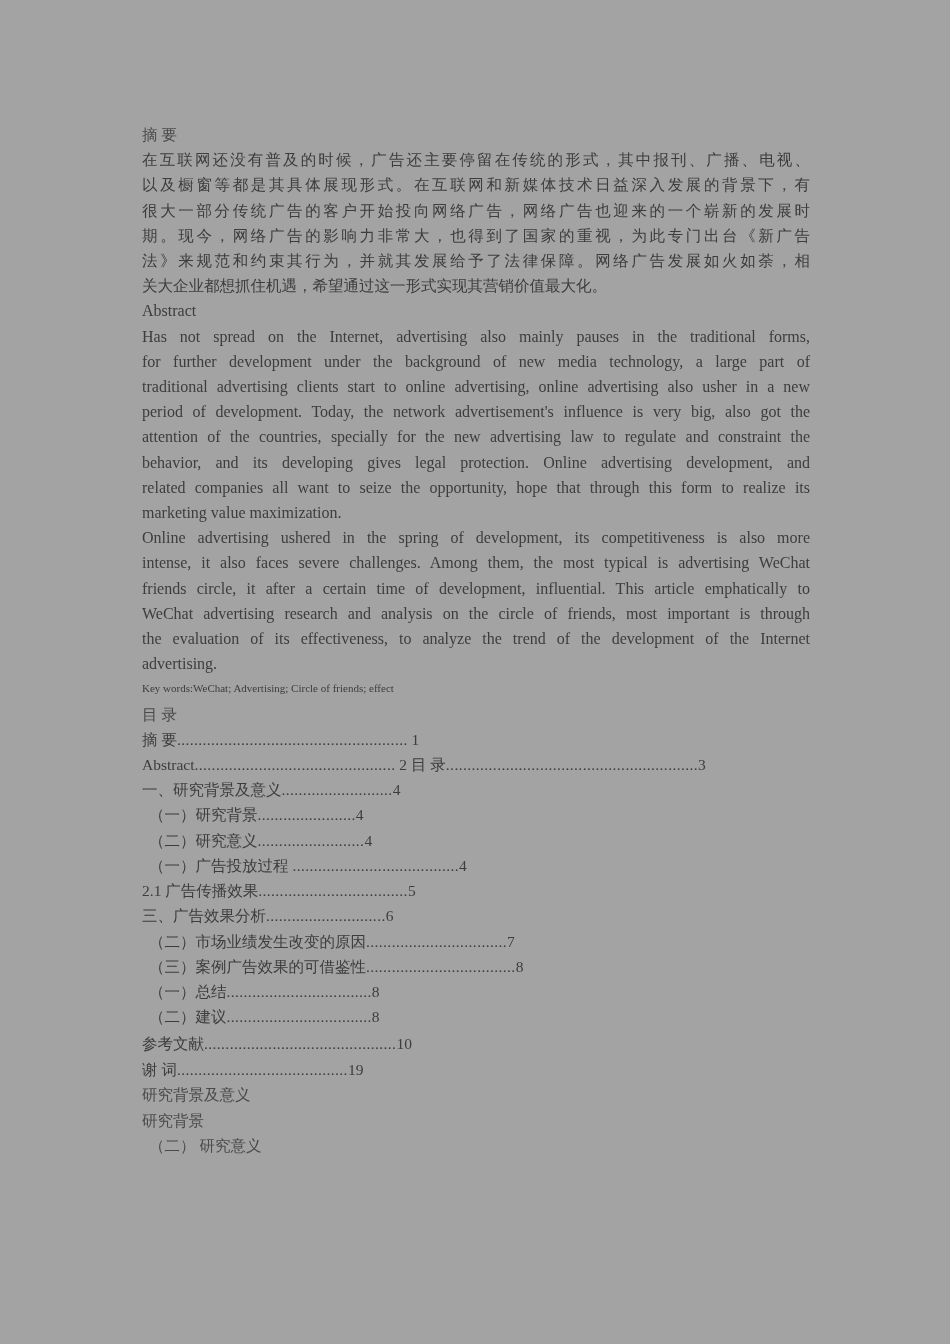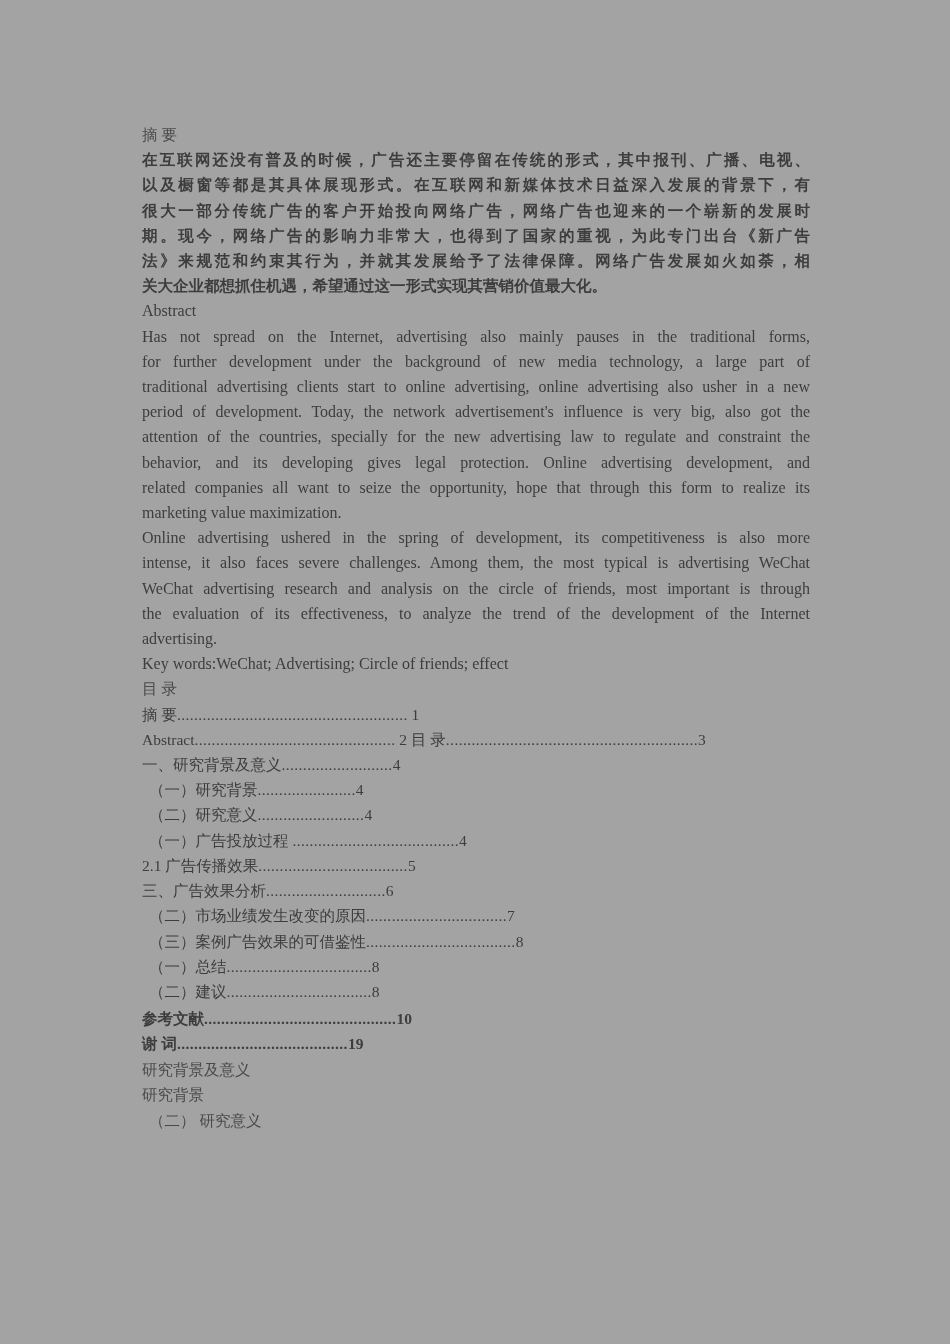--- a/index.html
+++ b/index.html
@@ -30,21 +30,20 @@
     width: 668px;
   }
 
   .para-cn {
     font-size: 15.5px;
     line-height: 25.2px;
     text-align: justify;
     text-justify: inter-ideograph;
     color: #3d3d3d;
     margin: 0;
-    font-weight: bold;
   }
   .para-cn .ln {
     display: block;
     white-space: pre;
   }
   .para-cn .ln.j {
     text-align: justify;
     text-align-last: justify;
     white-space: normal;
   }
@@ -72,21 +71,21 @@
   }
   .para-en .ln {
     display: block;
   }
   .para-en .ln.j {
     text-align: justify;
     text-align-last: justify;
   }
 
   .keywords {
-    font-size: 16px;
+    font-size: 11px;
     line-height: 25.2px;
     color: #3d3d3d;
     margin: 0;
   }
 
   
   .toc {
     margin: 0;
     padding: 0;
   }
@@ -100,21 +99,20 @@
     font-size: 15.5px;
     line-height: 25.2px;
     color: #3d3d3d;
     white-space: pre;
   }
   .toc-row.indent {
     padding-left: 7px;
   }
   .toc-row.wide {
     line-height: 25.8px;
-    font-weight: bold;
   }
   .toc-row.gap-top {
     margin-top: 1.5px;
   }
   .toc-label { }
   .toc-dots { letter-spacing: 0.4px; }
   .toc-page { }
 
   
   .toc-row.split {
@@ -157,20 +155,21 @@
       <span class="ln j">period of development. Today, the network advertisement's influence is very big, also got the</span>
       <span class="ln j">attention of the countries, specially for the new advertising law to regulate and constraint the</span>
       <span class="ln j">behavior, and its developing gives legal protection. Online advertising development, and</span>
       <span class="ln j">related companies all want to seize the opportunity, hope that through this form to realize its</span>
       <span class="ln">marketing value maximization.</span>
     </div>
 
     <div class="para-en">
       <span class="ln j">Online advertising ushered in the spring of development, its competitiveness is also more</span>
       <span class="ln j">intense, it also faces severe challenges. Among them, the most typical is advertising WeChat</span>
+      <span class="ln j">friends circle, it after a certain time of development, influential. This article emphatically to</span>
       <span class="ln j">WeChat advertising research and analysis on the circle of friends, most important is through</span>
       <span class="ln j">the evaluation of its effectiveness, to analyze the trend of the development of the Internet</span>
       <span class="ln">advertising.</span>
     </div>
 
     <div class="keywords">Key words:WeChat; Advertising; Circle of friends; effect</div>
 
     <div class="toc">
       <div class="toc-title">目 录</div>
 

